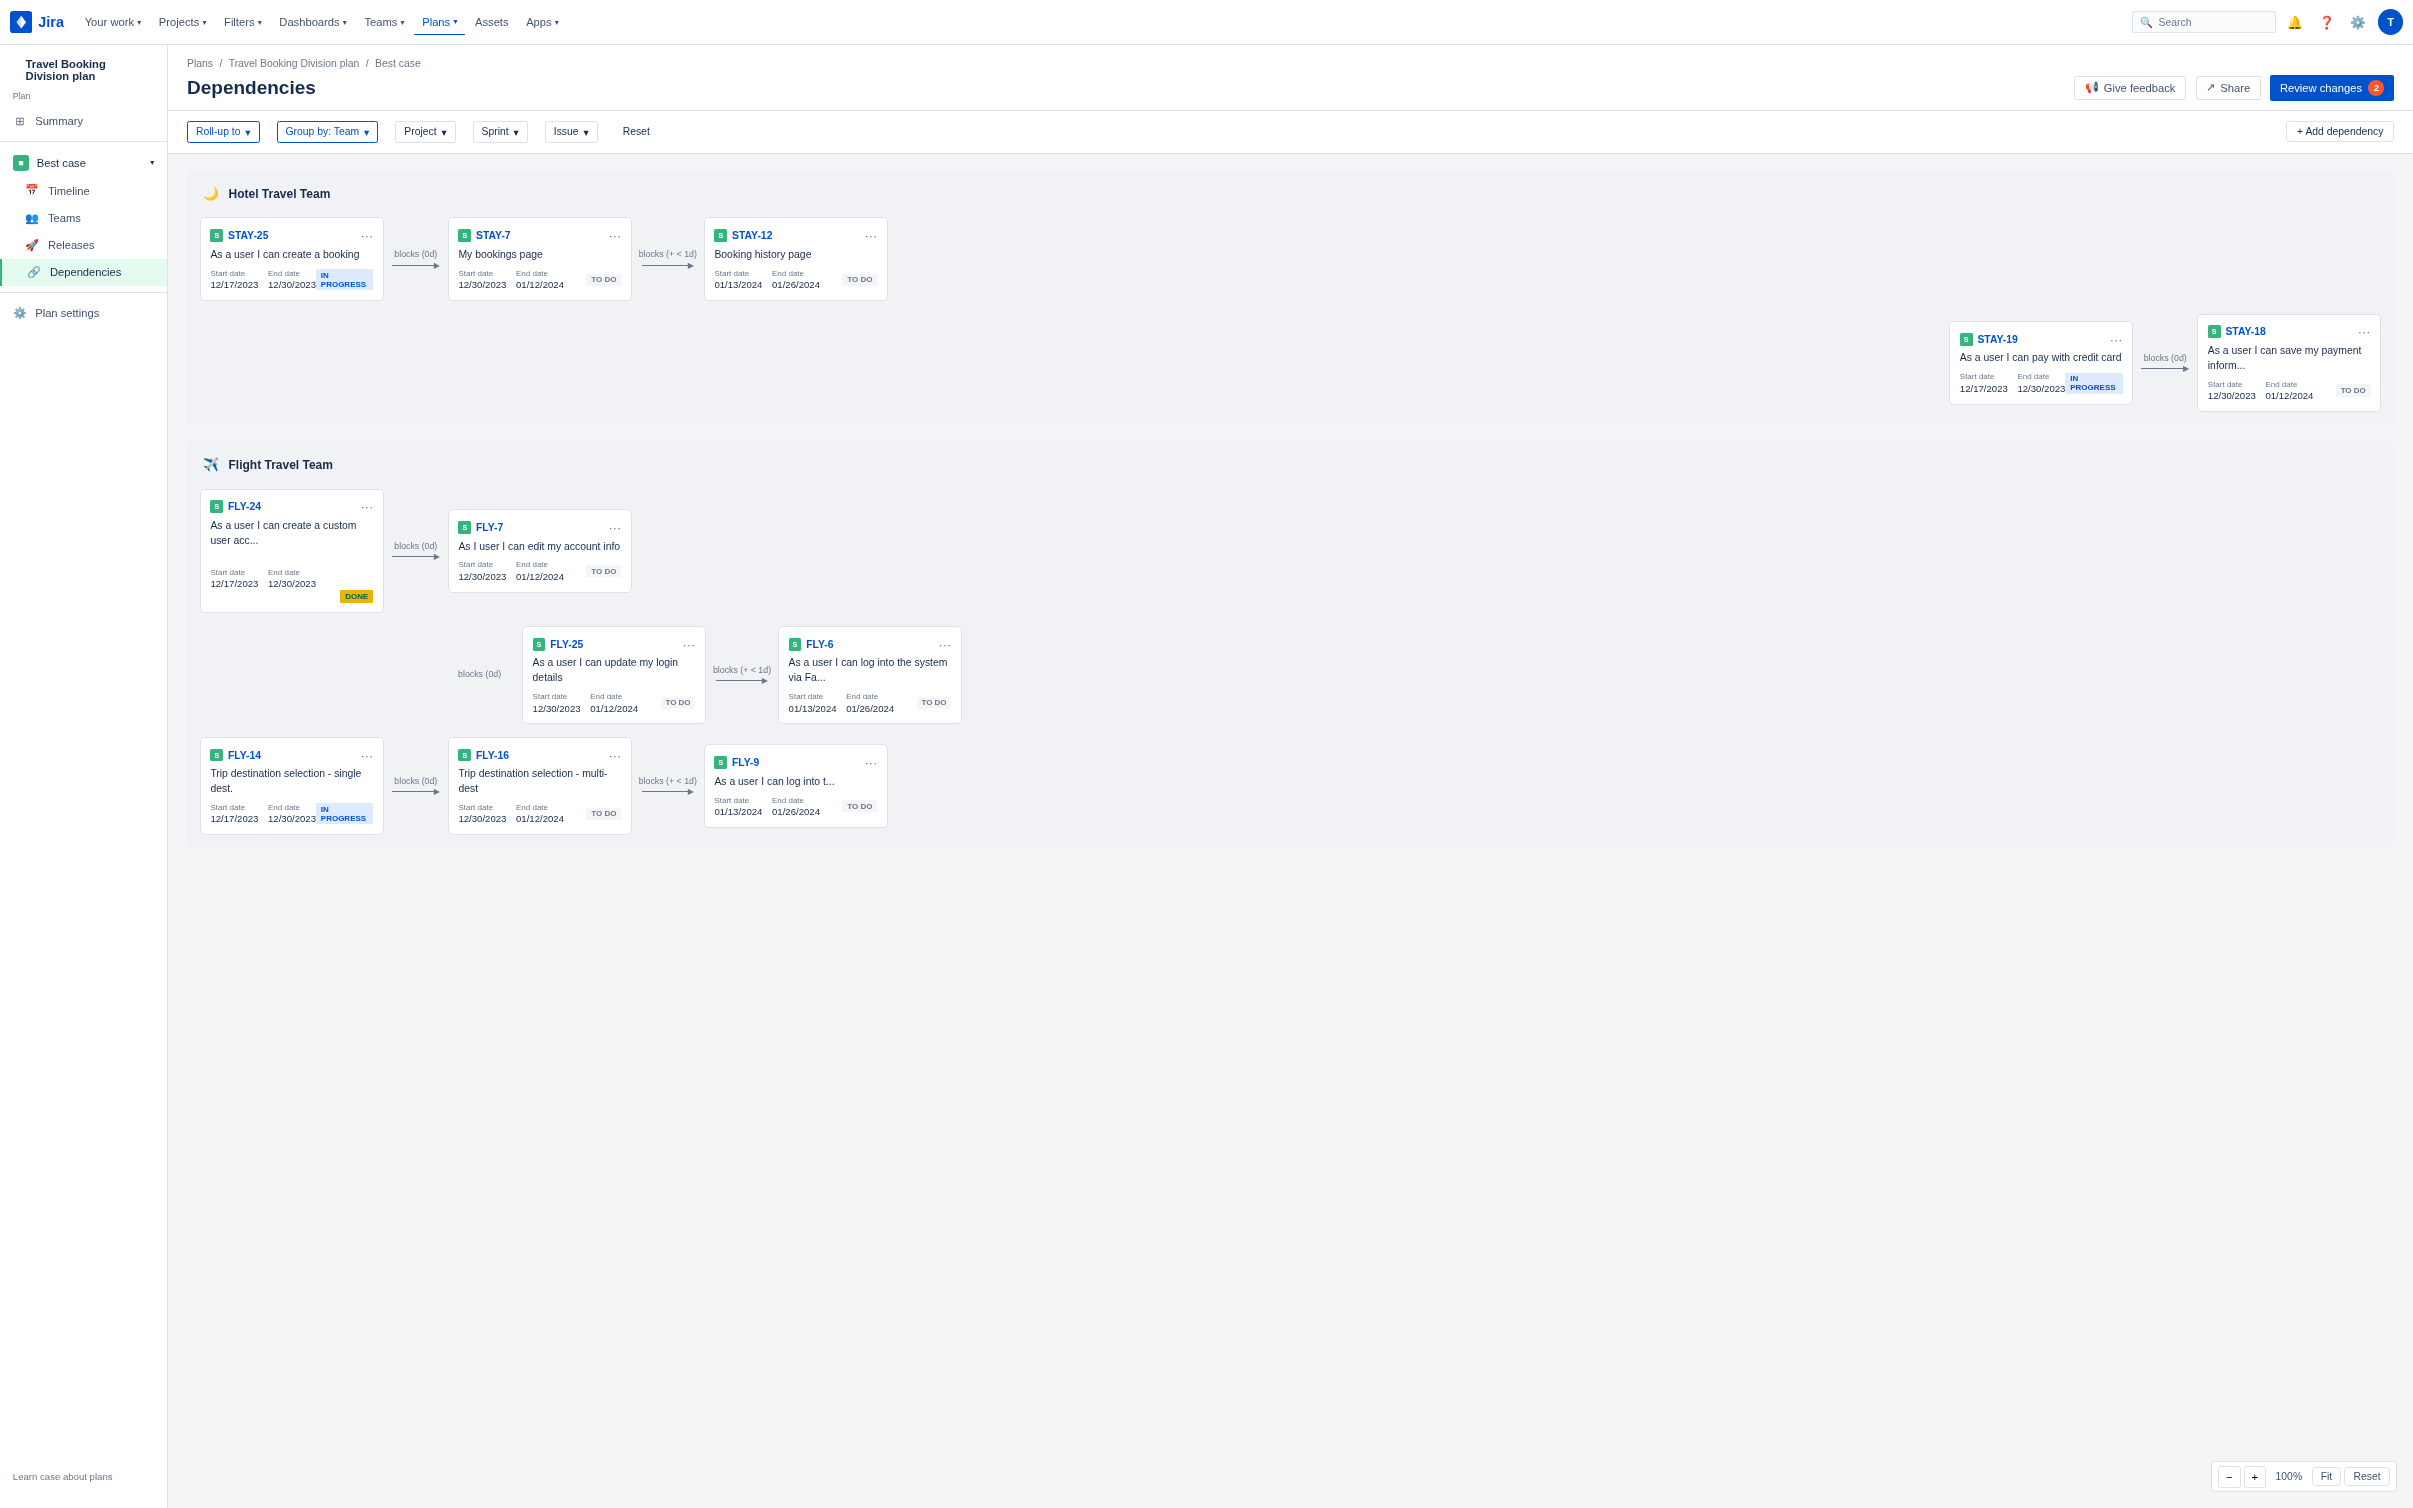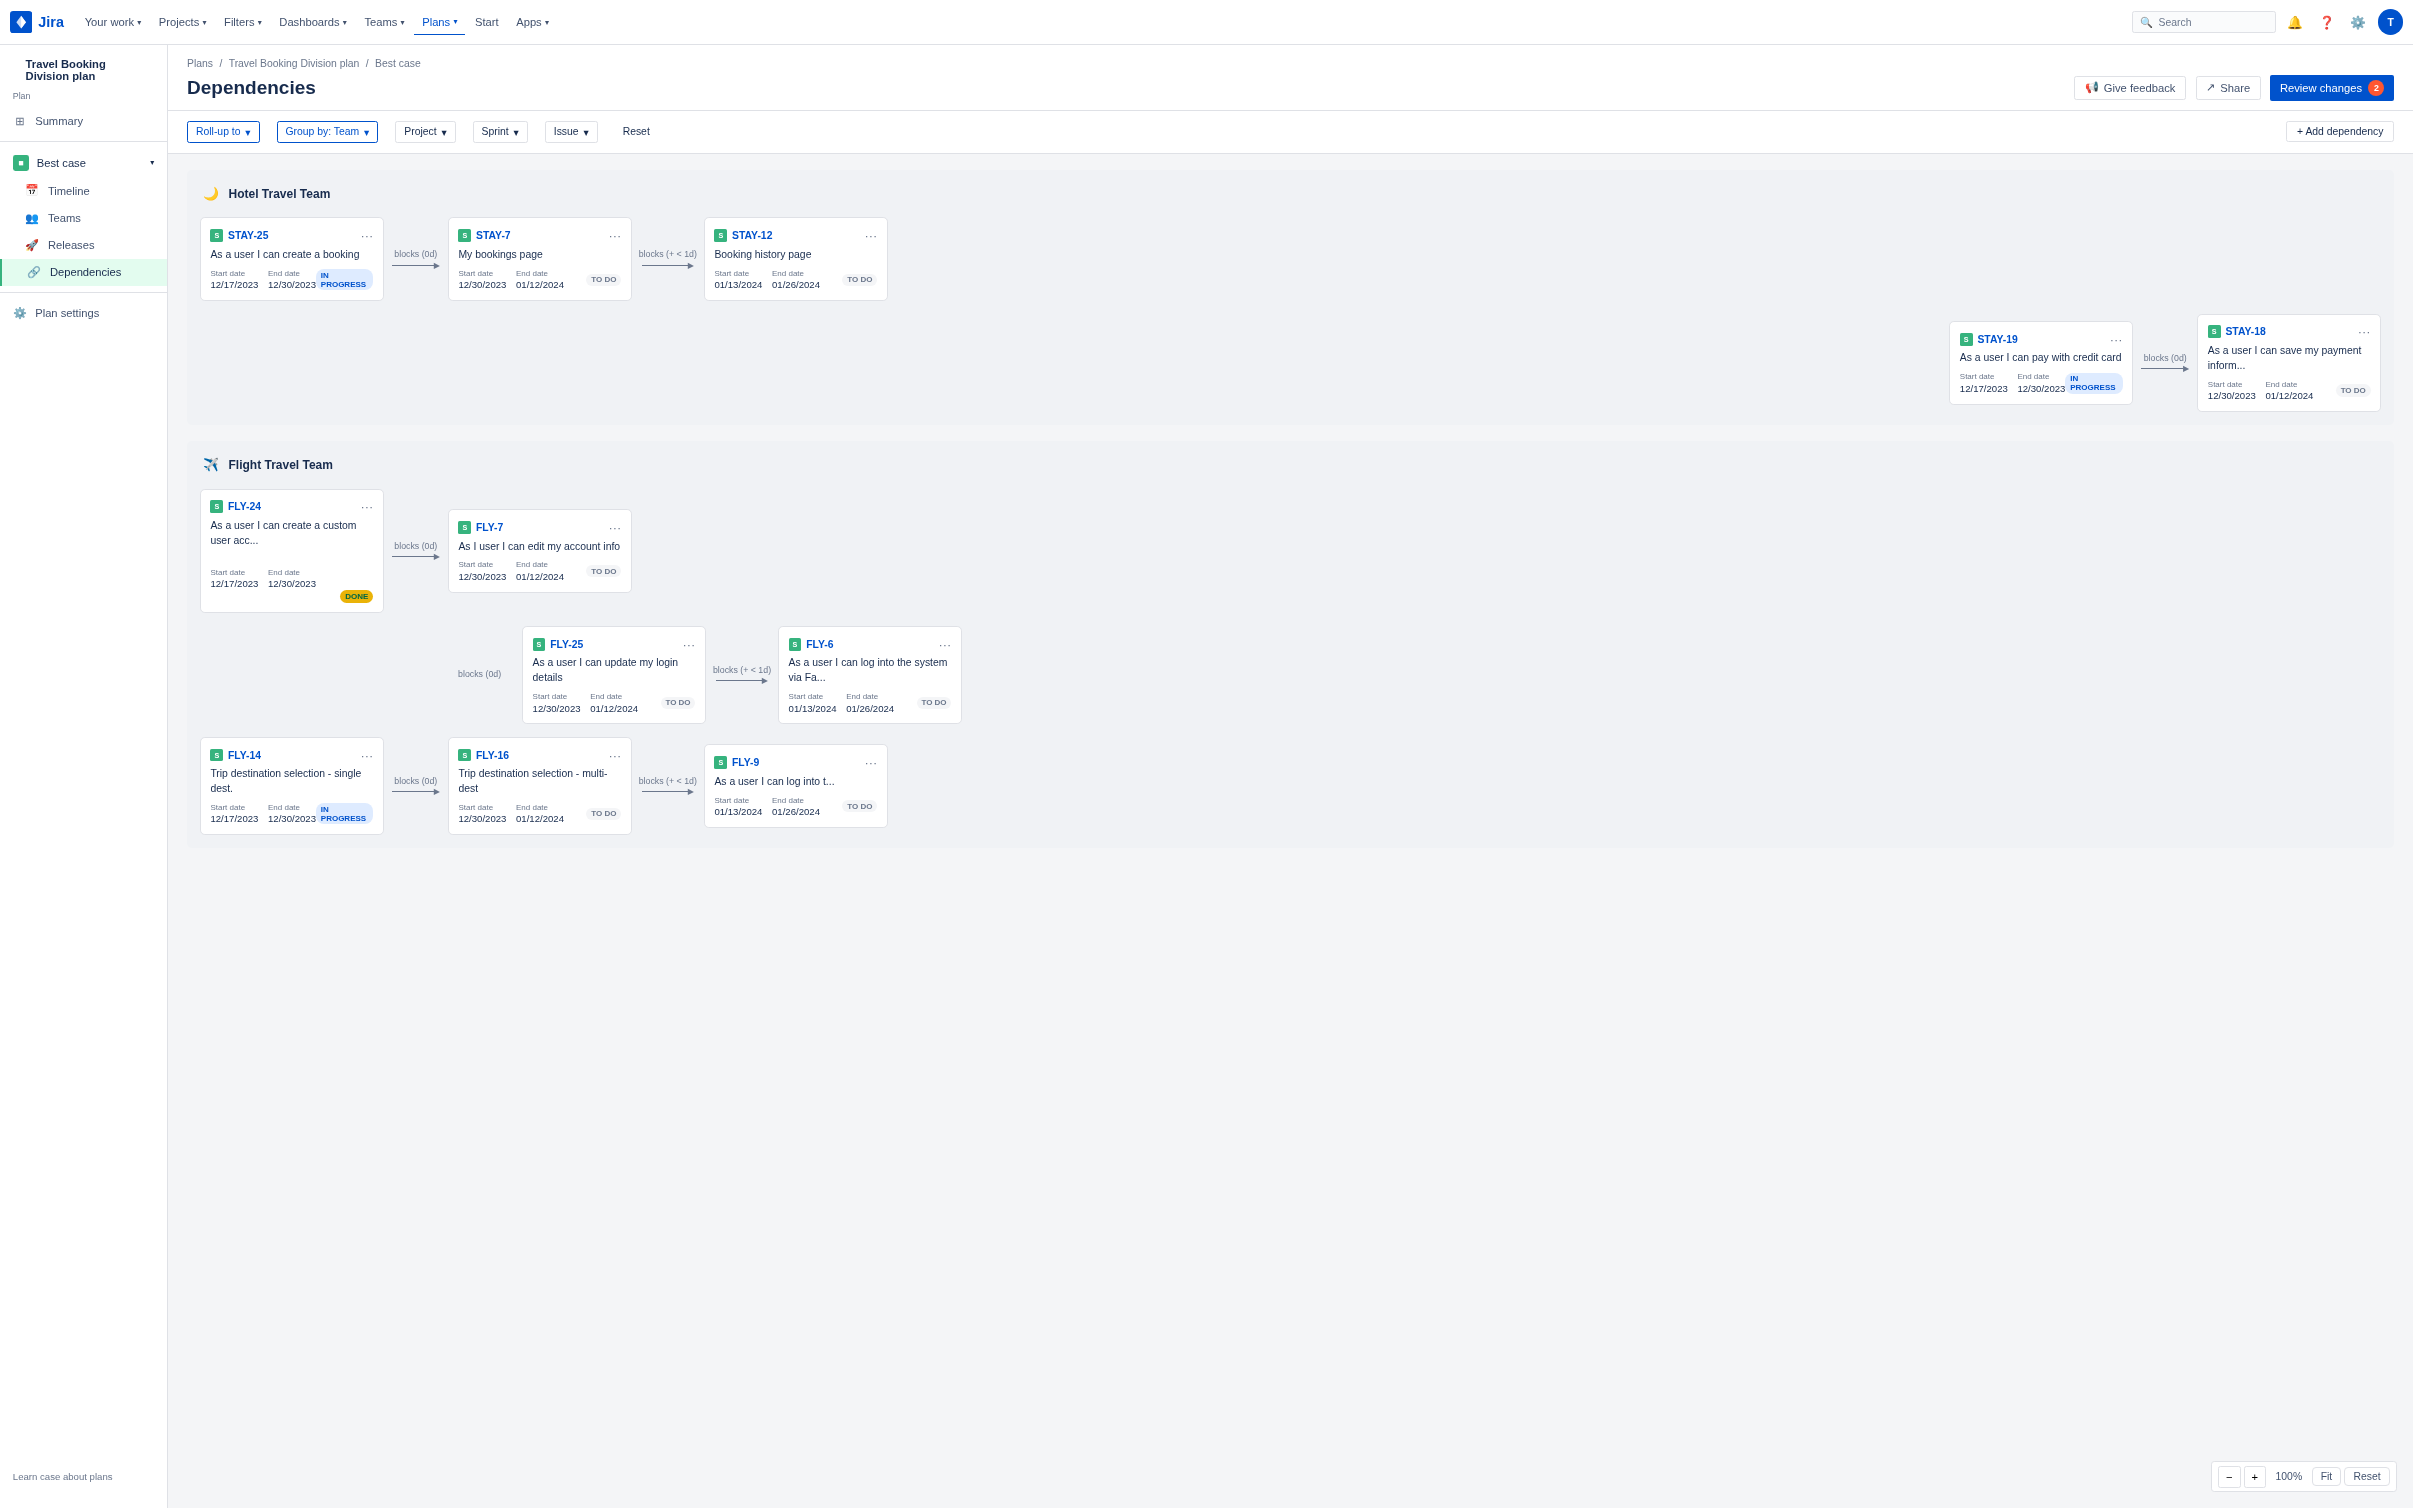--- a/index.html
+++ b/index.html
@@ -68,21 +68,21 @@
     .dep-card-header { display: flex; align-items: center; justify-content: space-between; margin-bottom: 4.8px; }
     .dep-card-id { display: flex; align-items: center; gap: 4.8px; font-size: 10.4px; font-weight: 600; color: #0052cc; cursor: pointer; }
     .story-icon { width: 12.8px; height: 12.8px; background: #36b37e; border-radius: 1.6px; display: flex; align-items: center; justify-content: center; color: white; font-size: 7.2px; flex-shrink: 0; }
     .more-btn { cursor: pointer; color: #6b778c; font-size: 12.8px; }
     .dep-card-title { font-size: 10.4px; color: #172b4d; margin-bottom: 6.4px; line-height: 1.4; }
     .dep-card-meta { display: flex; align-items: center; justify-content: space-between; }
     .dep-card-dates { display: flex; gap: 9.6px; }
     .date-field { font-size: 8.8px; color: #6b778c; }
     .date-label { font-size: 8px; color: #6b778c; margin-bottom: 1.6px; }
     .date-val { font-size: 9.6px; color: #172b4d; font-weight: 500; }
-    .status-badge { font-size: 8px; font-weight: 700; padding: 1.6px 4.8px; border-radius: 8px; }
+    .status-badge { font-size: 8px; font-weight: 700; padding: 1.6px 4.8px; border-radius: 1px; }
     .status-inprogress { background: #deebff; color: #0052cc; }
     .status-todo { background: #f4f5f7; color: #6b778c; }
     .status-done { background: #eab308; color: #006644; margin-top: 36px; }
     .dep-chain { display: flex; align-items: center; }
 
     
     .zoom-bar { position: fixed; bottom: 16px; right: 16px; display: flex; align-items: center; gap: 3.2px; background: white; border: 0.8px solid #dfe1e6; border-radius: 3.2px; padding: 3.2px 6.4px; }
     .zoom-btn { width: 22.3px; height: 22.3px; display: flex; align-items: center; justify-content: center; cursor: pointer; border: 0.8px solid #dfe1e6; border-radius: 2.4px; background: white; font-size: 11.2px; }
     .zoom-pct { font-size: 10.4px; color: #42526e; padding: 0 6.4px; }
     .zoom-action-btn { padding: 3.2px 8px; border: 0.8px solid #dfe1e6; border-radius: 4px; background: white; cursor: pointer; font-size: 10.4px; color: #42526e; }
@@ -99,21 +99,21 @@
     </svg>
     <span>Jira</span>
   </div>
   <div class="nav-items">
     <div class="nav-item">Your work <span class="nav-chevron">▾</span></div>
     <div class="nav-item">Projects <span class="nav-chevron">▾</span></div>
     <div class="nav-item">Filters <span class="nav-chevron">▾</span></div>
     <div class="nav-item">Dashboards <span class="nav-chevron">▾</span></div>
     <div class="nav-item">Teams <span class="nav-chevron">▾</span></div>
     <div class="nav-item active">Plans <span class="nav-chevron">▾</span></div>
-    <div class="nav-item">Start</div>
+    <div class="nav-item">Assets</div>
     <div class="nav-item">Apps <span class="nav-chevron">▾</span></div>
   </div>
   <div class="nav-right">
     <div class="search-box">
       <span>🔍</span>
       <span style="color:#6b778c;font-size:10.4px;">Search</span>
     </div>
     <div class="nav-icon-btn">🔔</div>
     <div class="nav-icon-btn">❓</div>
     <div class="nav-icon-btn">⚙️</div>

